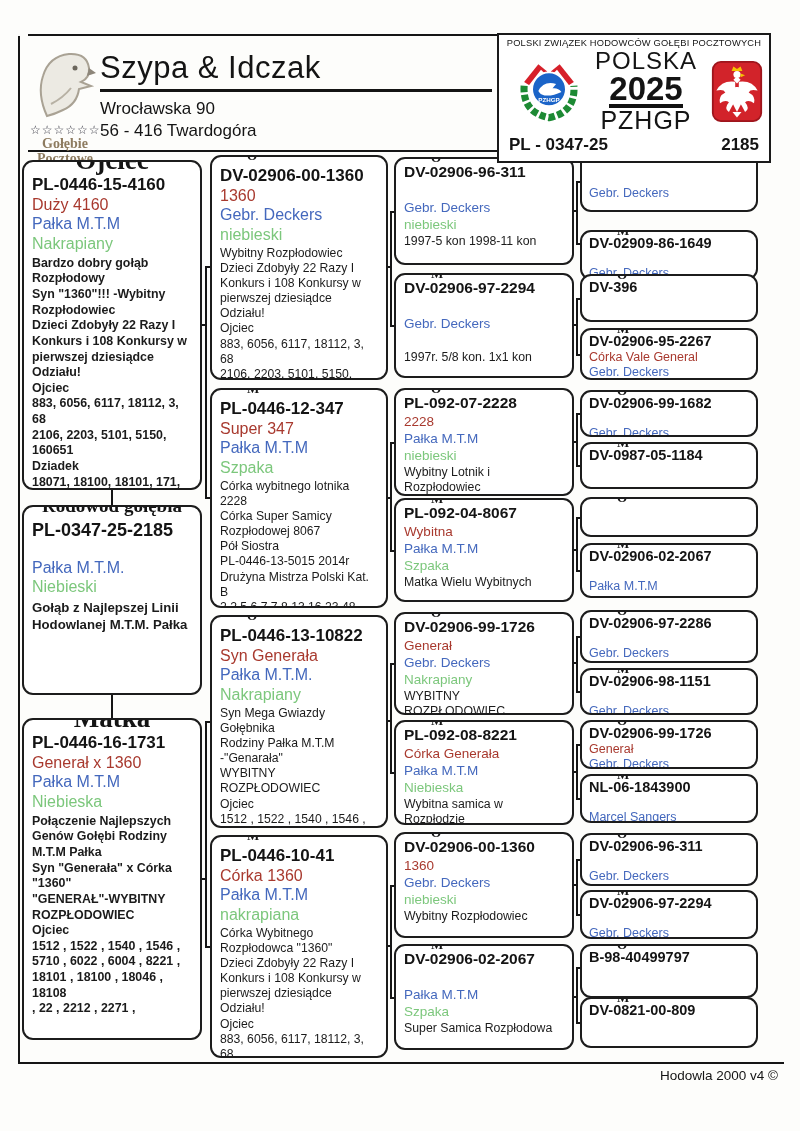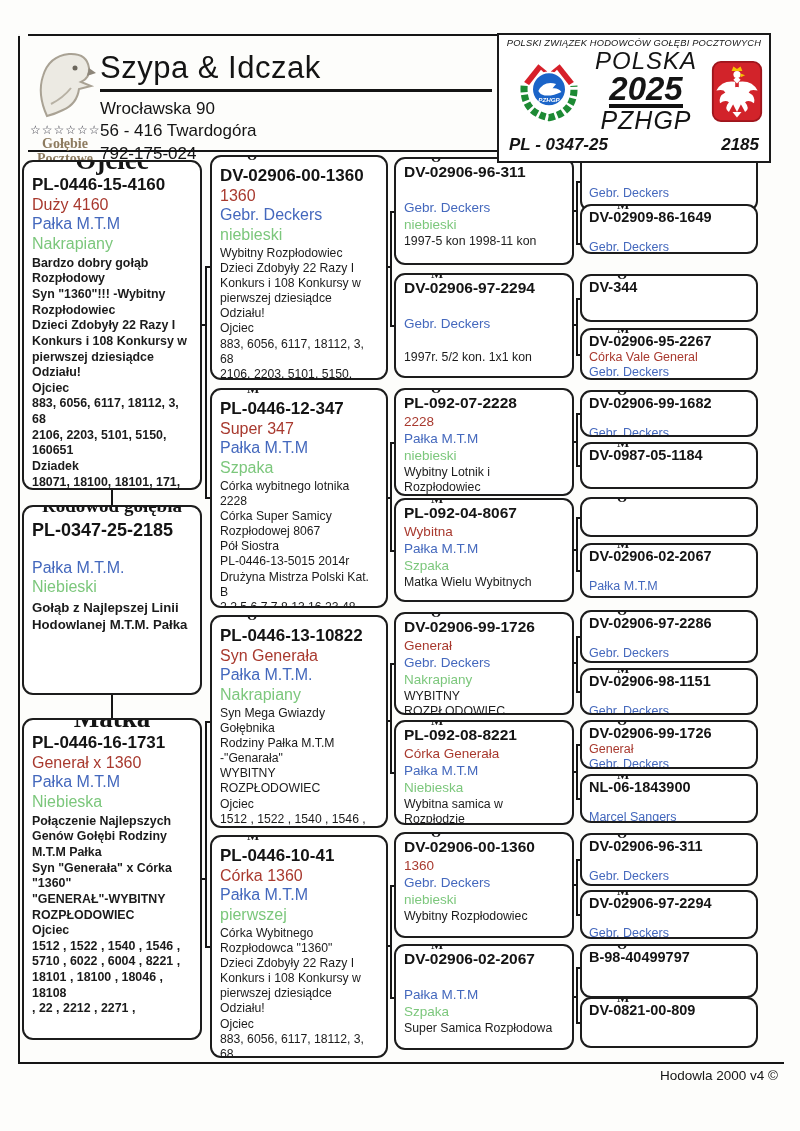--- a/index.html
+++ b/index.html
@@ -10,21 +10,21 @@
   
   .logo{position:absolute;left:30px;top:46px;width:70px;text-align:center;}
   .stars{font-size:12px;letter-spacing:1px;color:#3c3c48;line-height:1;}
   .logo-cap{font-family:"Liberation Serif",serif;font-weight:bold;font-size:14px;color:#8d7b5f;line-height:1.1;}
   .hname{position:absolute;left:100px;top:50px;width:392px;}
   .hname h1{margin:0;font-size:31px;font-weight:normal;letter-spacing:.5px;
             border-bottom:3px solid #141414;padding-bottom:3px;}
   .addr{margin-top:6px;font-size:17px;line-height:1.32;}
   
   .card{position:absolute;left:497px;top:33px;width:274px;height:130px;background:#fff;
-        border:2px solid #1a1a1a;z-index:10;box-sizing:border-box;font-style:italic;}
+        border:2px solid #1a1a1a;z-index:10;box-sizing:border-box;}
   .fed{font-size:9.3px;text-align:center;letter-spacing:.2px;margin-top:3px;white-space:nowrap;}
   .card-mid{display:flex;align-items:center;justify-content:space-between;padding:1px 6px 0 18px;}
   .cyear{text-align:center;line-height:1;}
   .country{font-size:24px;letter-spacing:1px;}
   .year{font-size:33px;font-weight:bold;border-bottom:4px solid #111;display:inline-block;line-height:.95;}
   .org{font-size:25px;letter-spacing:1px;}
   .card-bot{display:flex;justify-content:space-between;padding:2px 10px 0 10px;font-weight:bold;font-size:17px;}
   .card-caption{position:absolute;left:497px;top:163px;width:274px;height:21px;background:#fdfdfb;z-index:10;
         font-size:11px;color:#474747;letter-spacing:1px;text-align:center;line-height:19px;white-space:nowrap;}
   
@@ -79,21 +79,20 @@
     </svg>
     <div class="stars">☆☆☆☆☆☆</div>
     <div class="logo-cap">Gołębie</div>
     <div class="logo-cap">Pocztowe</div>
   </div>
   <div class="hname">
     <h1>Szypa &amp; Idczak</h1>
     <div class="addr">
       <div>Wrocławska 90</div>
       <div>56 - 416  Twardogóra</div>
-      <div>792-175-024</div>
     </div>
   </div>
 
   <div class="card">
     <div class="fed">POLSKI ZWIĄZEK HODOWCÓW GOŁĘBI POCZTOWYCH</div>
     <div class="card-mid">
       <svg width="64" height="64" viewBox="0 0 72 72">
         <polygon points="8,26 24,6 34,14 18,32" fill="#d6202a"></polygon>
         <polygon points="13,30 27,12 31,16 18,33" fill="#fff"></polygon>
         <polygon points="64,26 48,6 38,14 54,32" fill="#d6202a"></polygon>
@@ -281,21 +280,21 @@
 1512 , 1522 , 1540 , 1546 ,
 5710 , 6022 , 6004 , 8221 ,
 18101 , 18100 , 18046 , 18108
 , 22 , 2212 , 2271 ,</div>
   </div>
   <div class="pbox g2" style="top:835px;height:223px">
     <span class="lg lg-sex">M</span>
     <div class="rg">PL-0446-10-41</div>
     <div class="nm">Córka 1360</div>
     <div class="br">Pałka M.T.M</div>
-    <div class="cl">pierwszej</div>
+    <div class="cl">nakrapiana</div>
     <div class="nt">Córka Wybitnego
 Rozpłodowca "1360"
 Dzieci Zdobyły 22 Razy I
 Konkurs i 108 Konkursy w
 pierwszej dziesiądce Odziału!
 Ojciec
 883, 6056, 6117, 18112, 3, 68
 2106, 2203, 5101, 5150,
 160651</div>
   </div>
@@ -307,21 +306,21 @@
     <div class="br">Gebr. Deckers</div>
     <div class="cl">niebieski</div>
     <div class="nt">1997-5 kon 1998-11 kon</div>
   </div>
   <div class="pbox g3" style="top:273px;height:105px">
     <span class="lg lg-sex">M</span>
     <div class="rg">DV-02906-97-2294</div>
     <div class="nm"></div>
     <div class="br">Gebr. Deckers</div>
     <div class="cl"></div>
-    <div class="nt">1997r. 5/2 kon. 1x1 kon</div>
+    <div class="nt">1997r. 5/8 kon. 1x1 kon</div>
   </div>
   <div class="pbox g3" style="top:388px;height:108px">
     <span class="lg lg-sex">O</span>
     <div class="rg">PL-092-07-2228</div>
     <div class="nm">2228</div>
     <div class="br">Pałka M.T.M</div>
     <div class="cl">niebieski</div>
     <div class="nt">Wybitny Lotnik i Rozpłodowiec</div>
   </div>
   <div class="pbox g3" style="top:498px;height:104px">
@@ -364,29 +363,29 @@
     <div class="cl">Szpaka</div>
     <div class="nt">Super Samica Rozpłodowa</div>
   </div>
 
   <div class="pbox g4" style="top:150px;height:62px">
     <span class="lg lg-sex">O</span>
     <div class="rg"></div>
     <div class="nm"></div>
     <div class="br">Gebr. Deckers</div>
   </div>
-  <div class="pbox g4" style="top:204px;height:50px">
+  <div class="pbox g4" style="top:230px;height:50px">
     <span class="lg lg-sex">M</span>
     <div class="rg">DV-02909-86-1649</div>
     <div class="nm"></div>
     <div class="br">Gebr. Deckers</div>
   </div>
   <div class="pbox g4" style="top:274px;height:48px">
     <span class="lg lg-sex">O</span>
-    <div class="rg">DV-344</div>
+    <div class="rg">DV-396</div>
     <div class="nm"></div>
     <div class="br"></div>
   </div>
   <div class="pbox g4" style="top:328px;height:52px">
     <span class="lg lg-sex">M</span>
     <div class="rg">DV-02906-95-2267</div>
     <div class="nm">Córka Vale General</div>
     <div class="br">Gebr. Deckers</div>
   </div>
   <div class="pbox g4" style="top:390px;height:47px">

